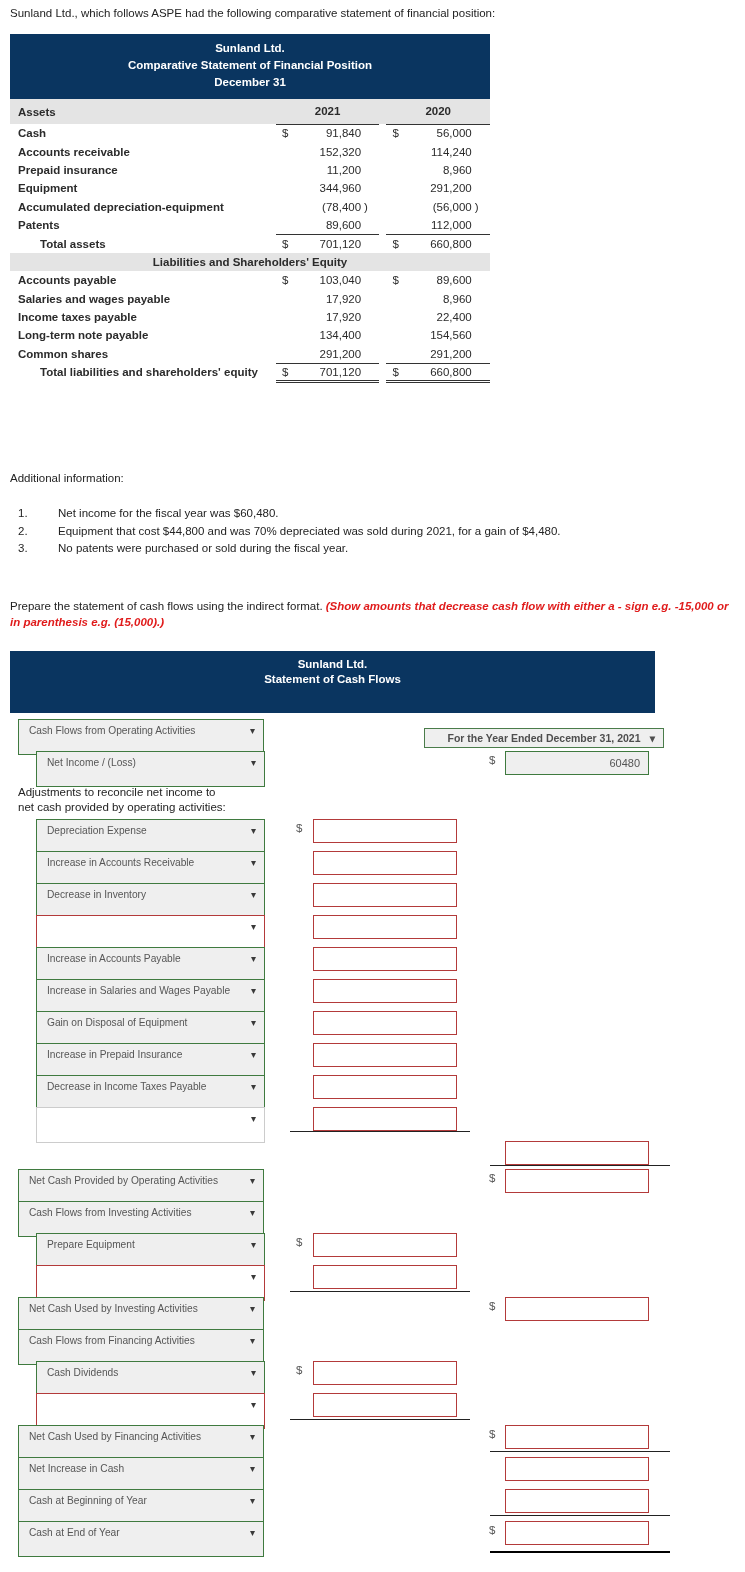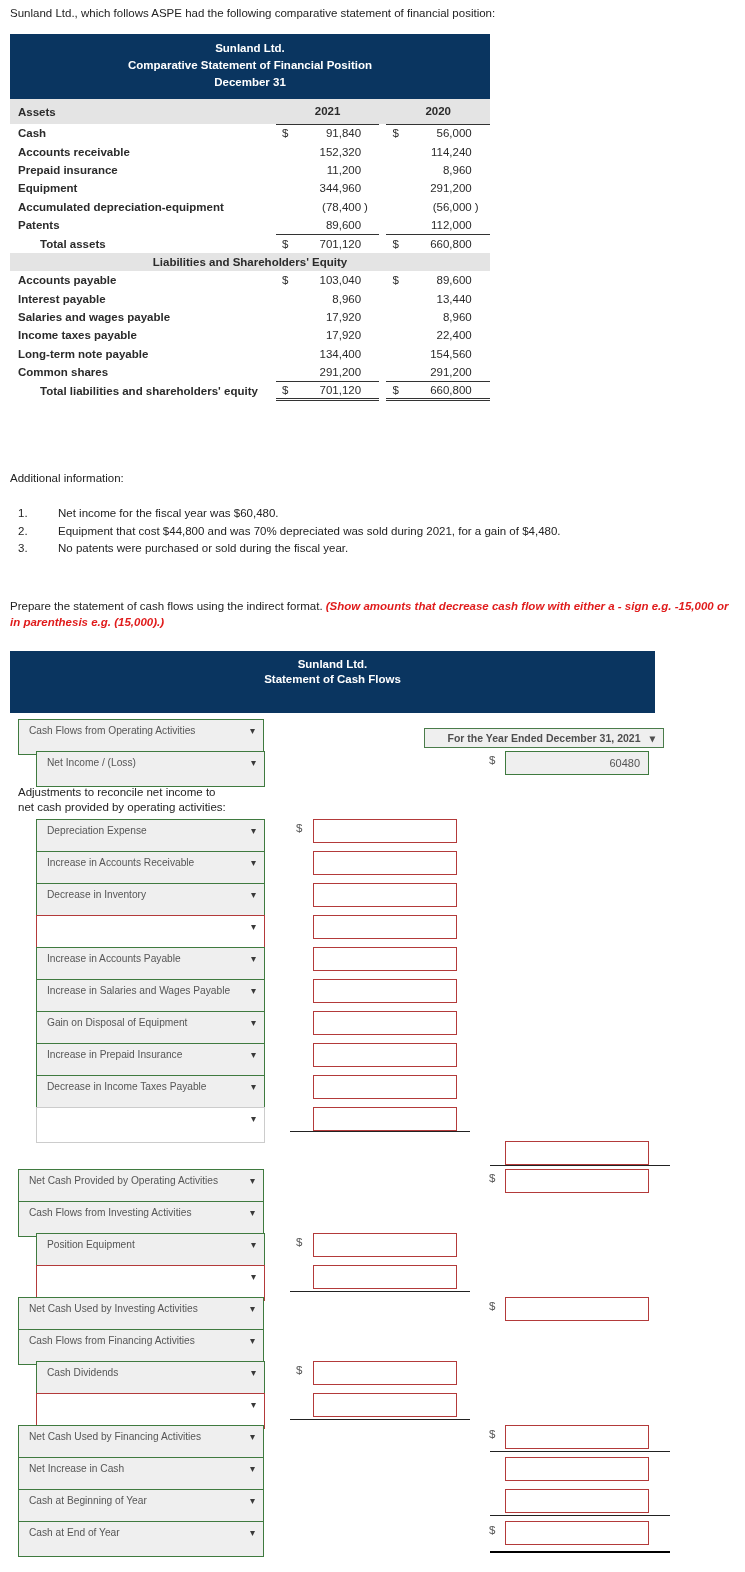--- a/index.html
+++ b/index.html
@@ -207,30 +207,20 @@
           <td class="c-label">Accounts payable</td>
           <td class="c-sym">$</td>
           <td class="c-val">103,040</td>
           <td class="c-par"></td>
           <td class="gap"></td>
           <td class="c-sym">$</td>
           <td class="c-val">89,600</td>
           <td class="c-par"></td>
         </tr>
         <tr>
-          <td class="c-label">Interest payable</td>
-          <td class="c-sym"></td>
-          <td class="c-val">8,960</td>
-          <td class="c-par"></td>
-          <td class="gap"></td>
-          <td class="c-sym"></td>
-          <td class="c-val">13,440</td>
-          <td class="c-par"></td>
-        </tr>
-        <tr>
           <td class="c-label">Salaries and wages payable</td>
           <td class="c-sym"></td>
           <td class="c-val">17,920</td>
           <td class="c-par"></td>
           <td class="gap"></td>
           <td class="c-sym"></td>
           <td class="c-val">8,960</td>
           <td class="c-par"></td>
         </tr>
         <tr>
@@ -367,21 +357,21 @@
     </div>
     <div class="frow" style="top:456px">
       <div class="sel wide"><span>Net Cash Provided by Operating Activities</span><span class="chev">▾</span></div>
       <span class="dollar d2">$</span>
       <div class="amt col2"></div>
     </div>
     <div class="frow" style="top:488px">
       <div class="sel wide"><span>Cash Flows from Investing Activities</span><span class="chev">▾</span></div>
     </div>
     <div class="frow" style="top:520px">
-      <div class="sel item"><span>Position Equipment</span><span class="chev">▾</span></div>
+      <div class="sel item"><span>Prepare Equipment</span><span class="chev">▾</span></div>
       <span class="dollar d1">$</span>
       <div class="amt col1"></div>
     </div>
     <div class="frow" style="top:552px">
       <div class="sel item blank red"><span></span><span class="chev">▾</span></div>
       <div class="amt col1"></div>
     </div>
     <div class="frow" style="top:584px">
       <div class="sel wide"><span>Net Cash Used by Investing Activities</span><span class="chev">▾</span></div>
       <span class="dollar d2">$</span>

